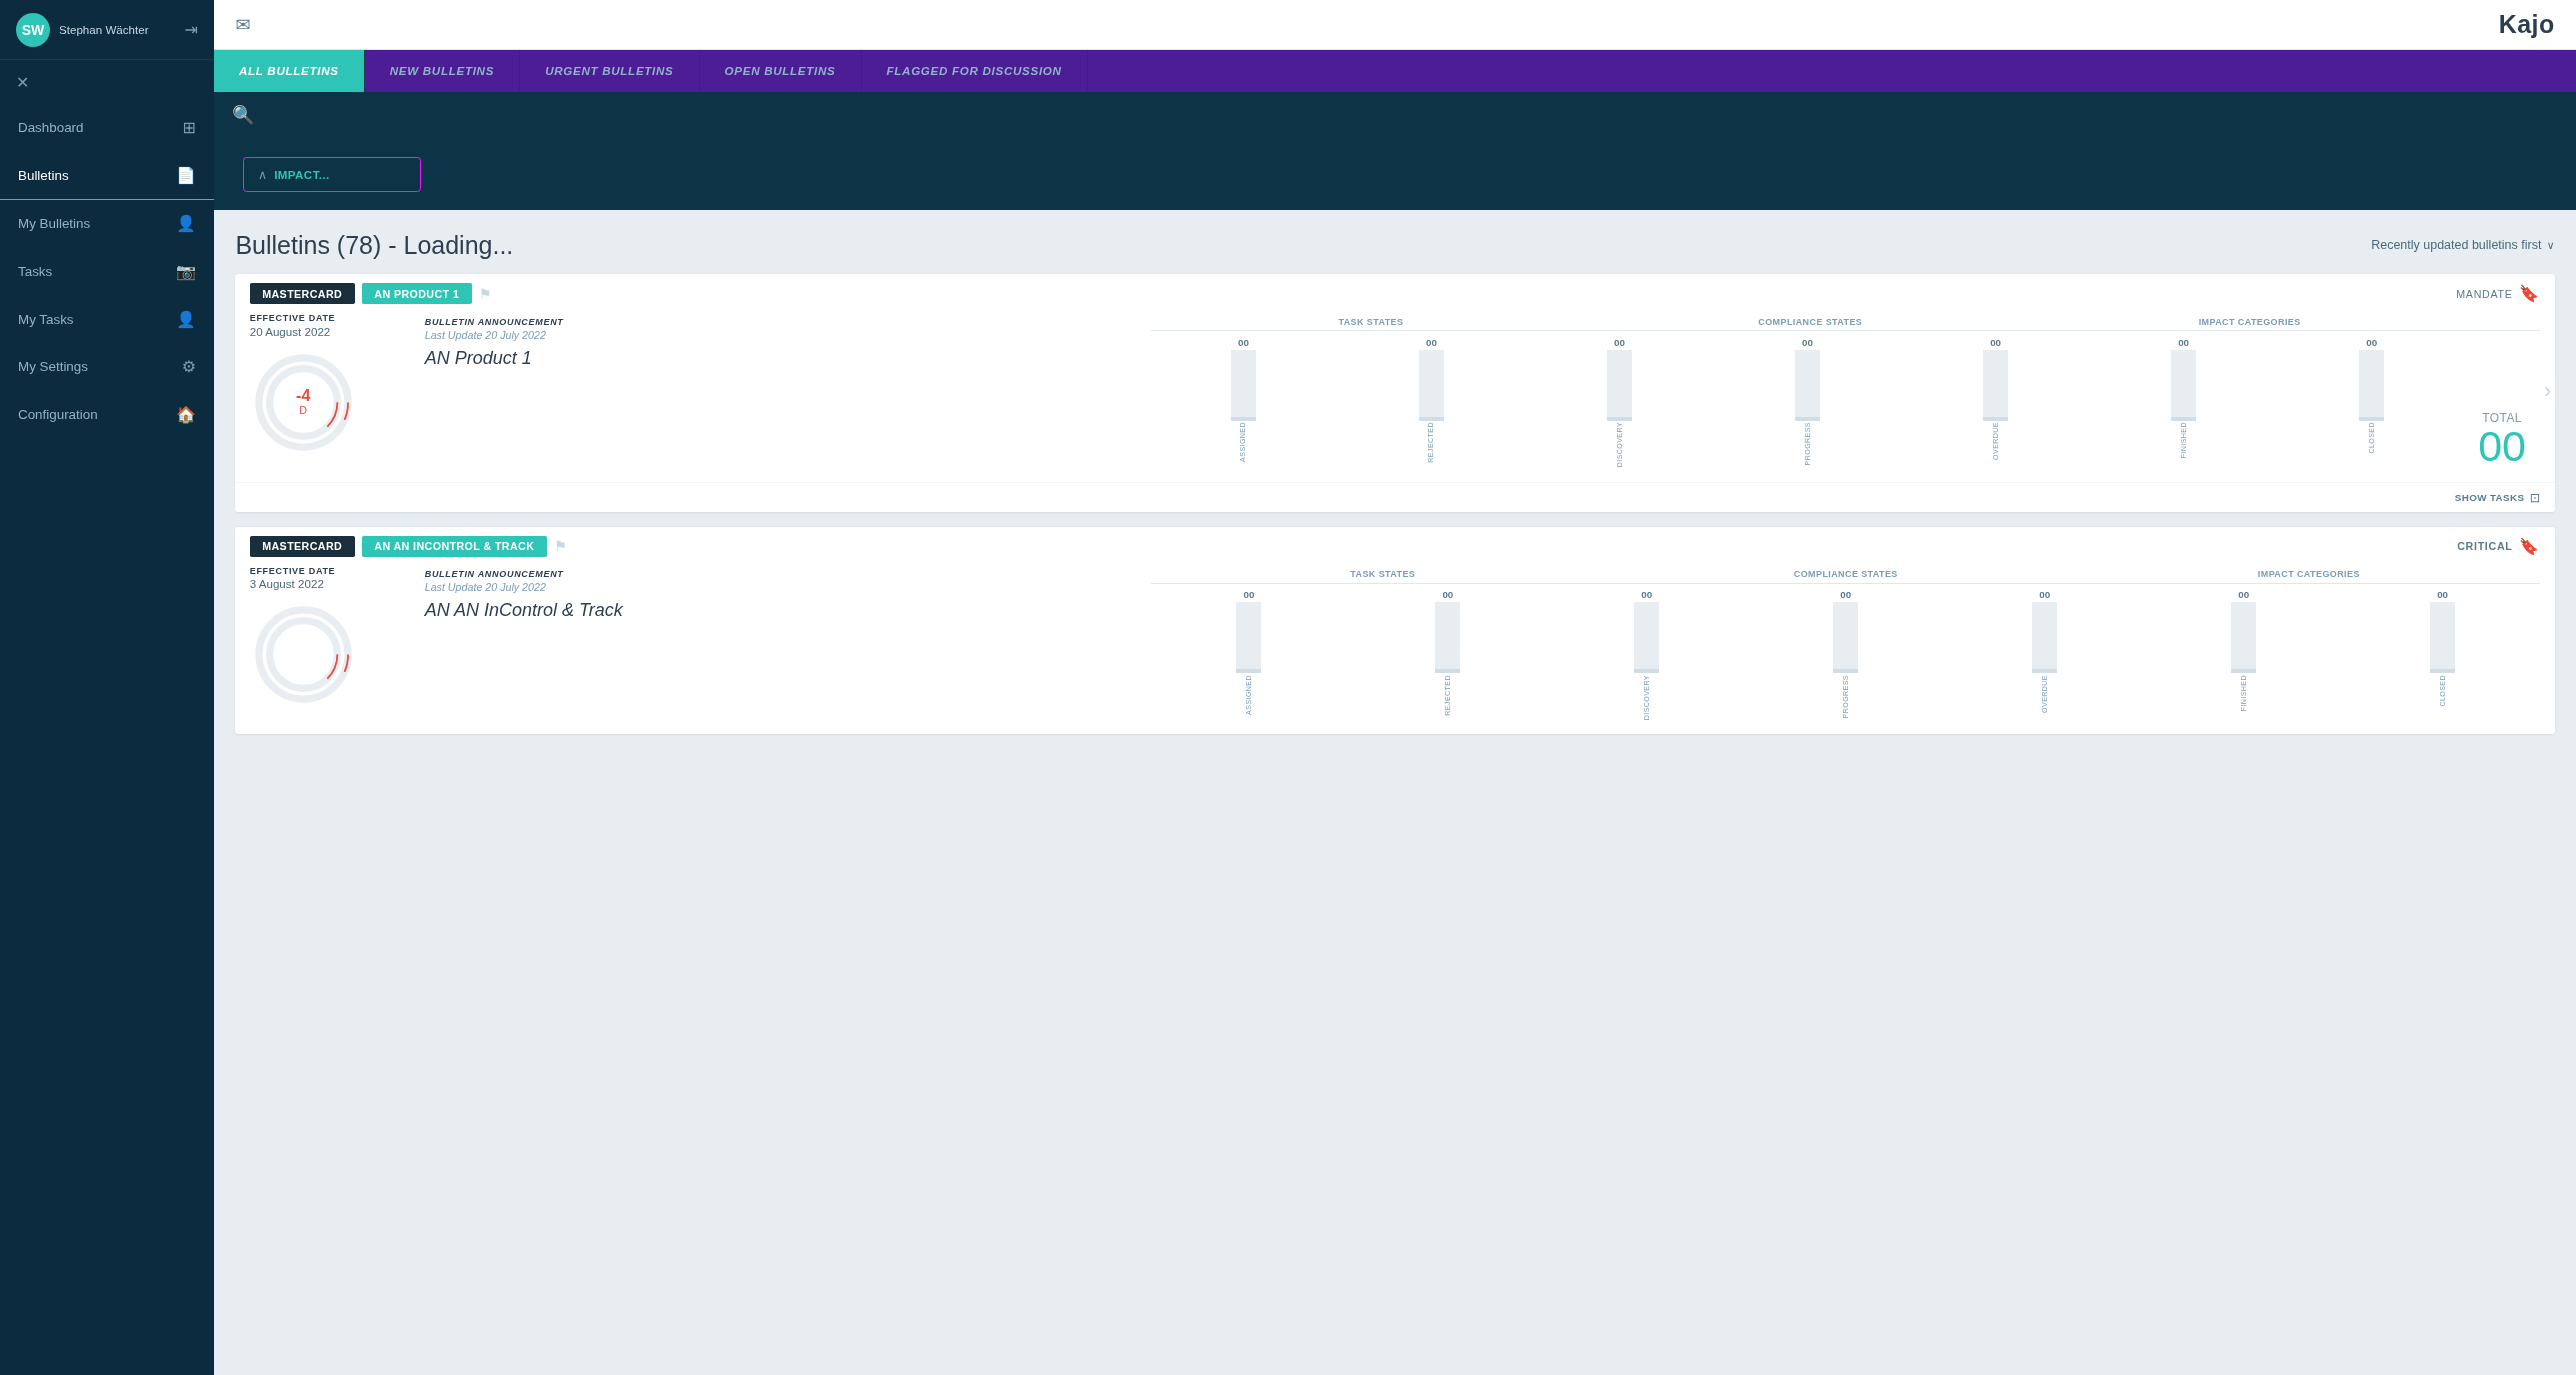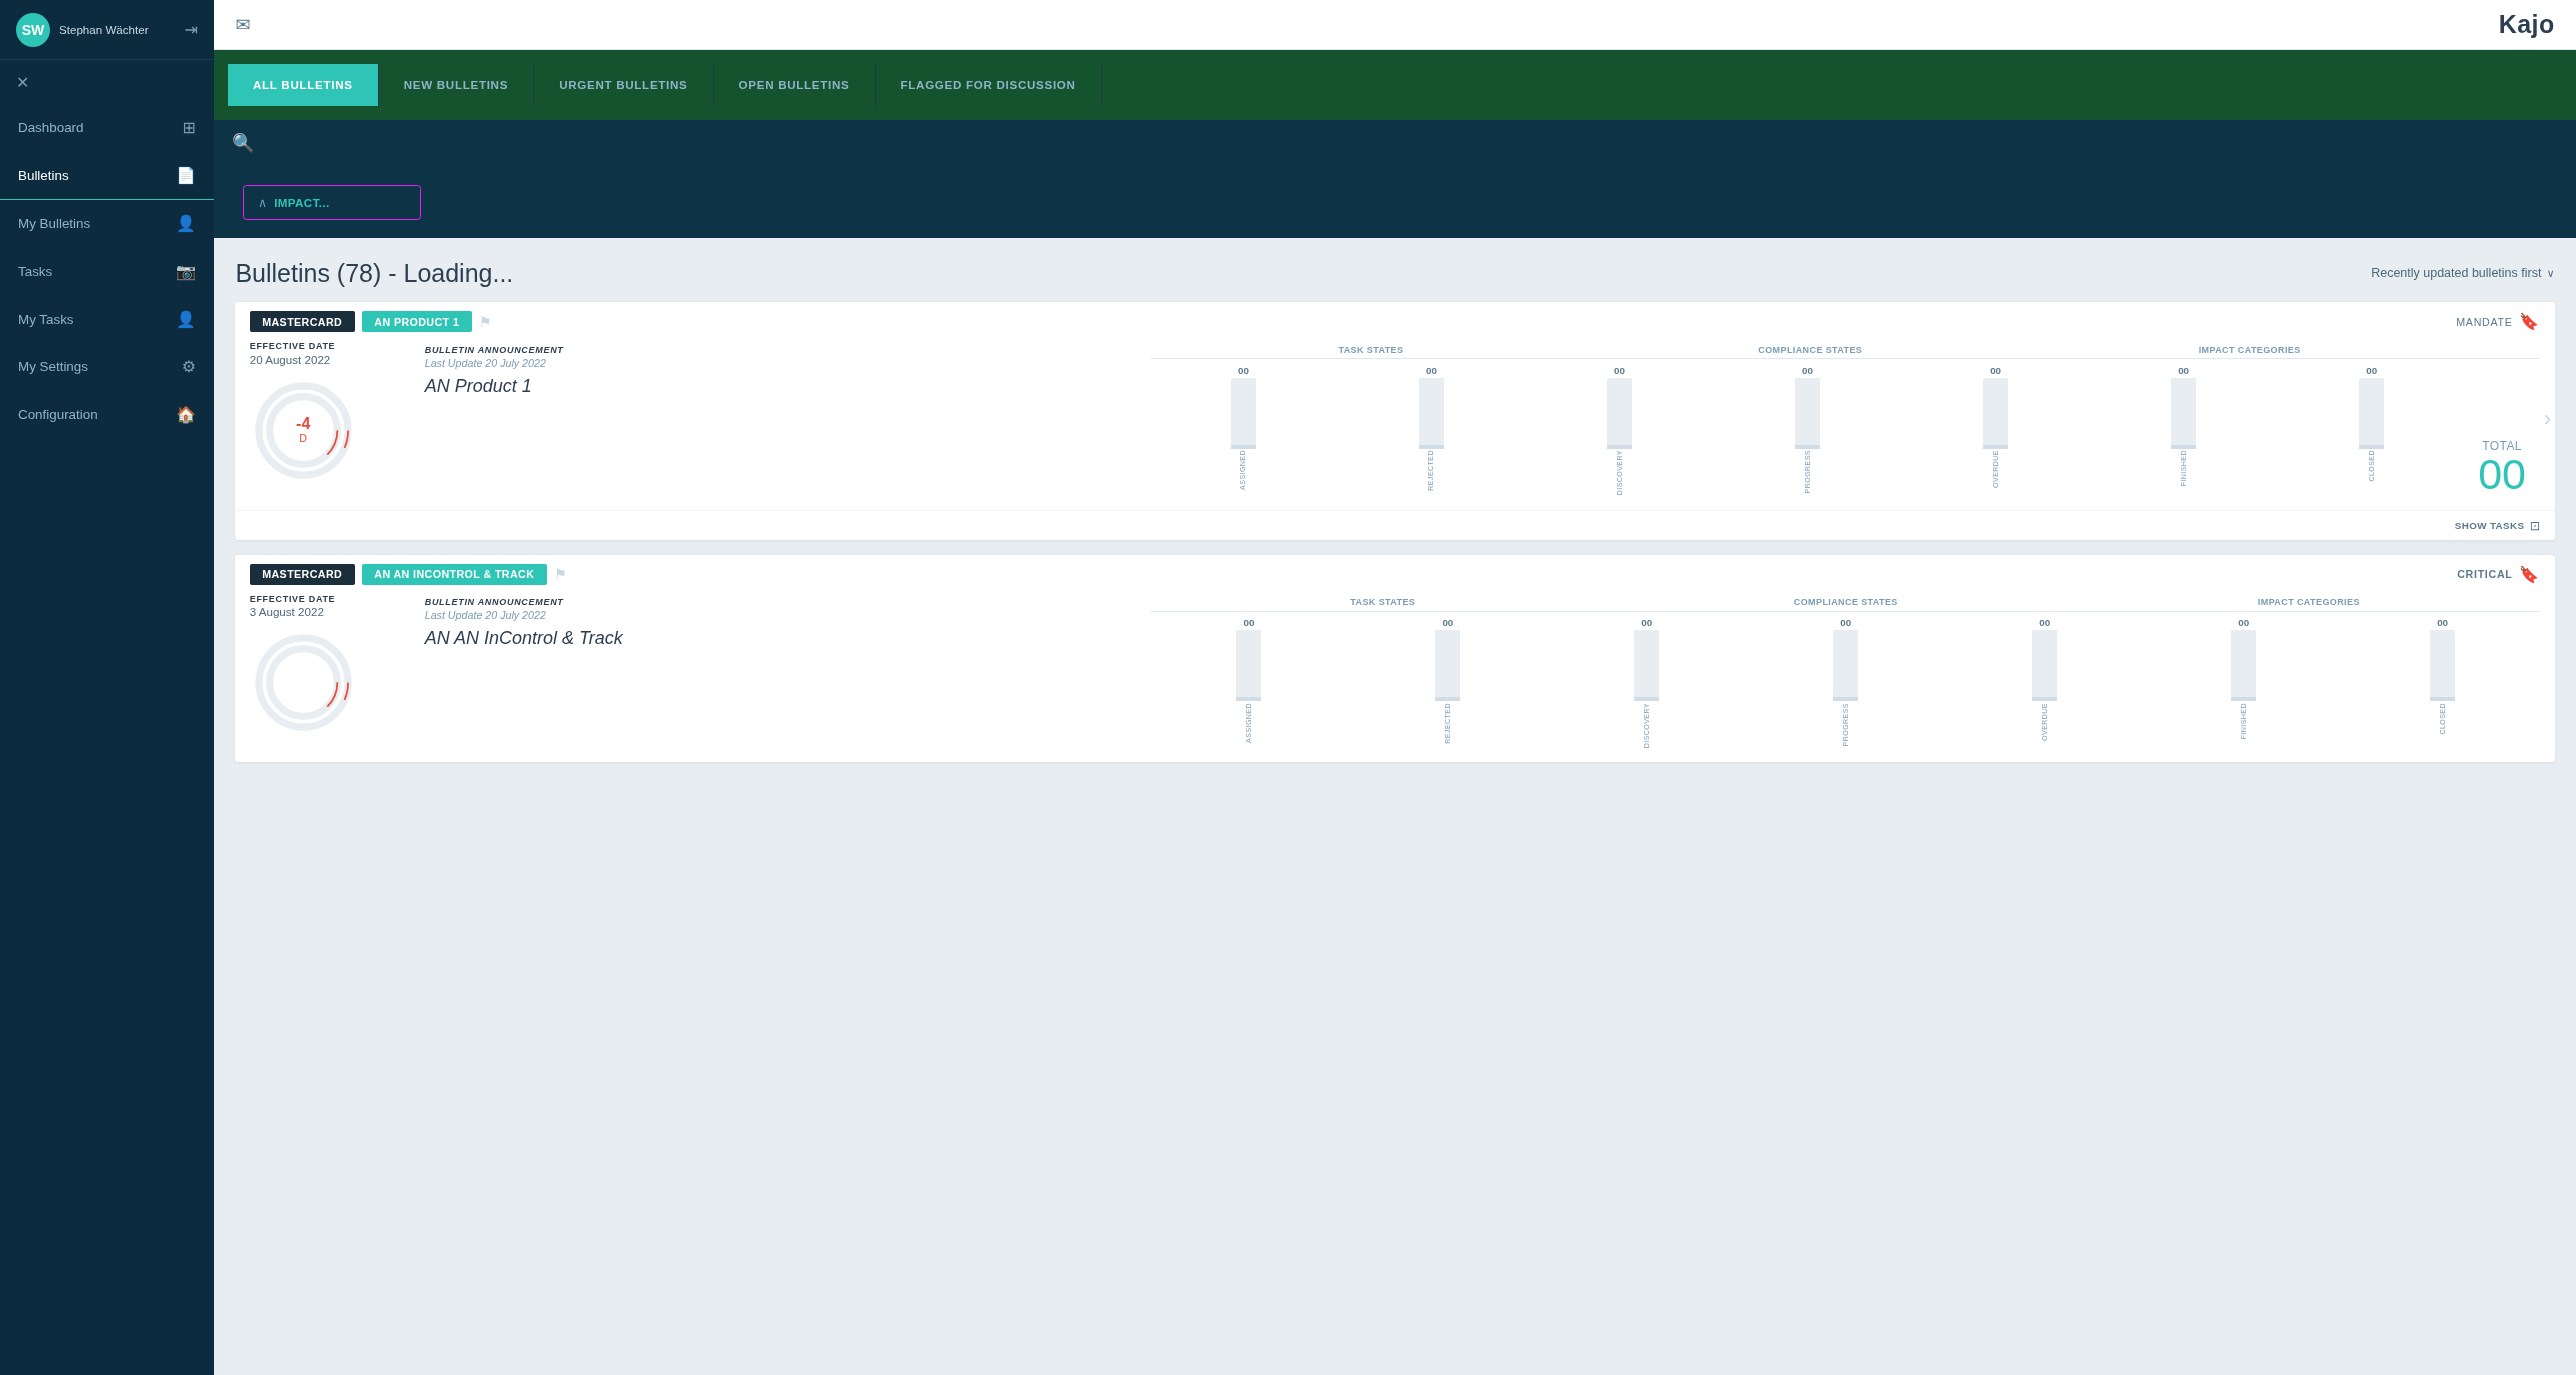--- a/index.html
+++ b/index.html
@@ -101,23 +101,24 @@
       overflow: hidden;
     }
     .content-area {
       flex: 1;
       overflow-y: auto;
       background: #e8edf2;
     }
 
     
     .tabs-bar {
-      background: #14532d;
-      display: flex;
-      padding: 14px;
+      background: #4c1d95;
+      display: flex;
+      padding: 0;
+      font-style: italic;
     }
     .tab {
       padding: 14.3px 25px;
       color: #8fb3c8;
       font-size: 11.6px;
       font-weight: 600;
       letter-spacing: 0.7px;
       cursor: pointer;
       border-right: 0.9px solid #1a3a50;
       transition: background 0.15s;

